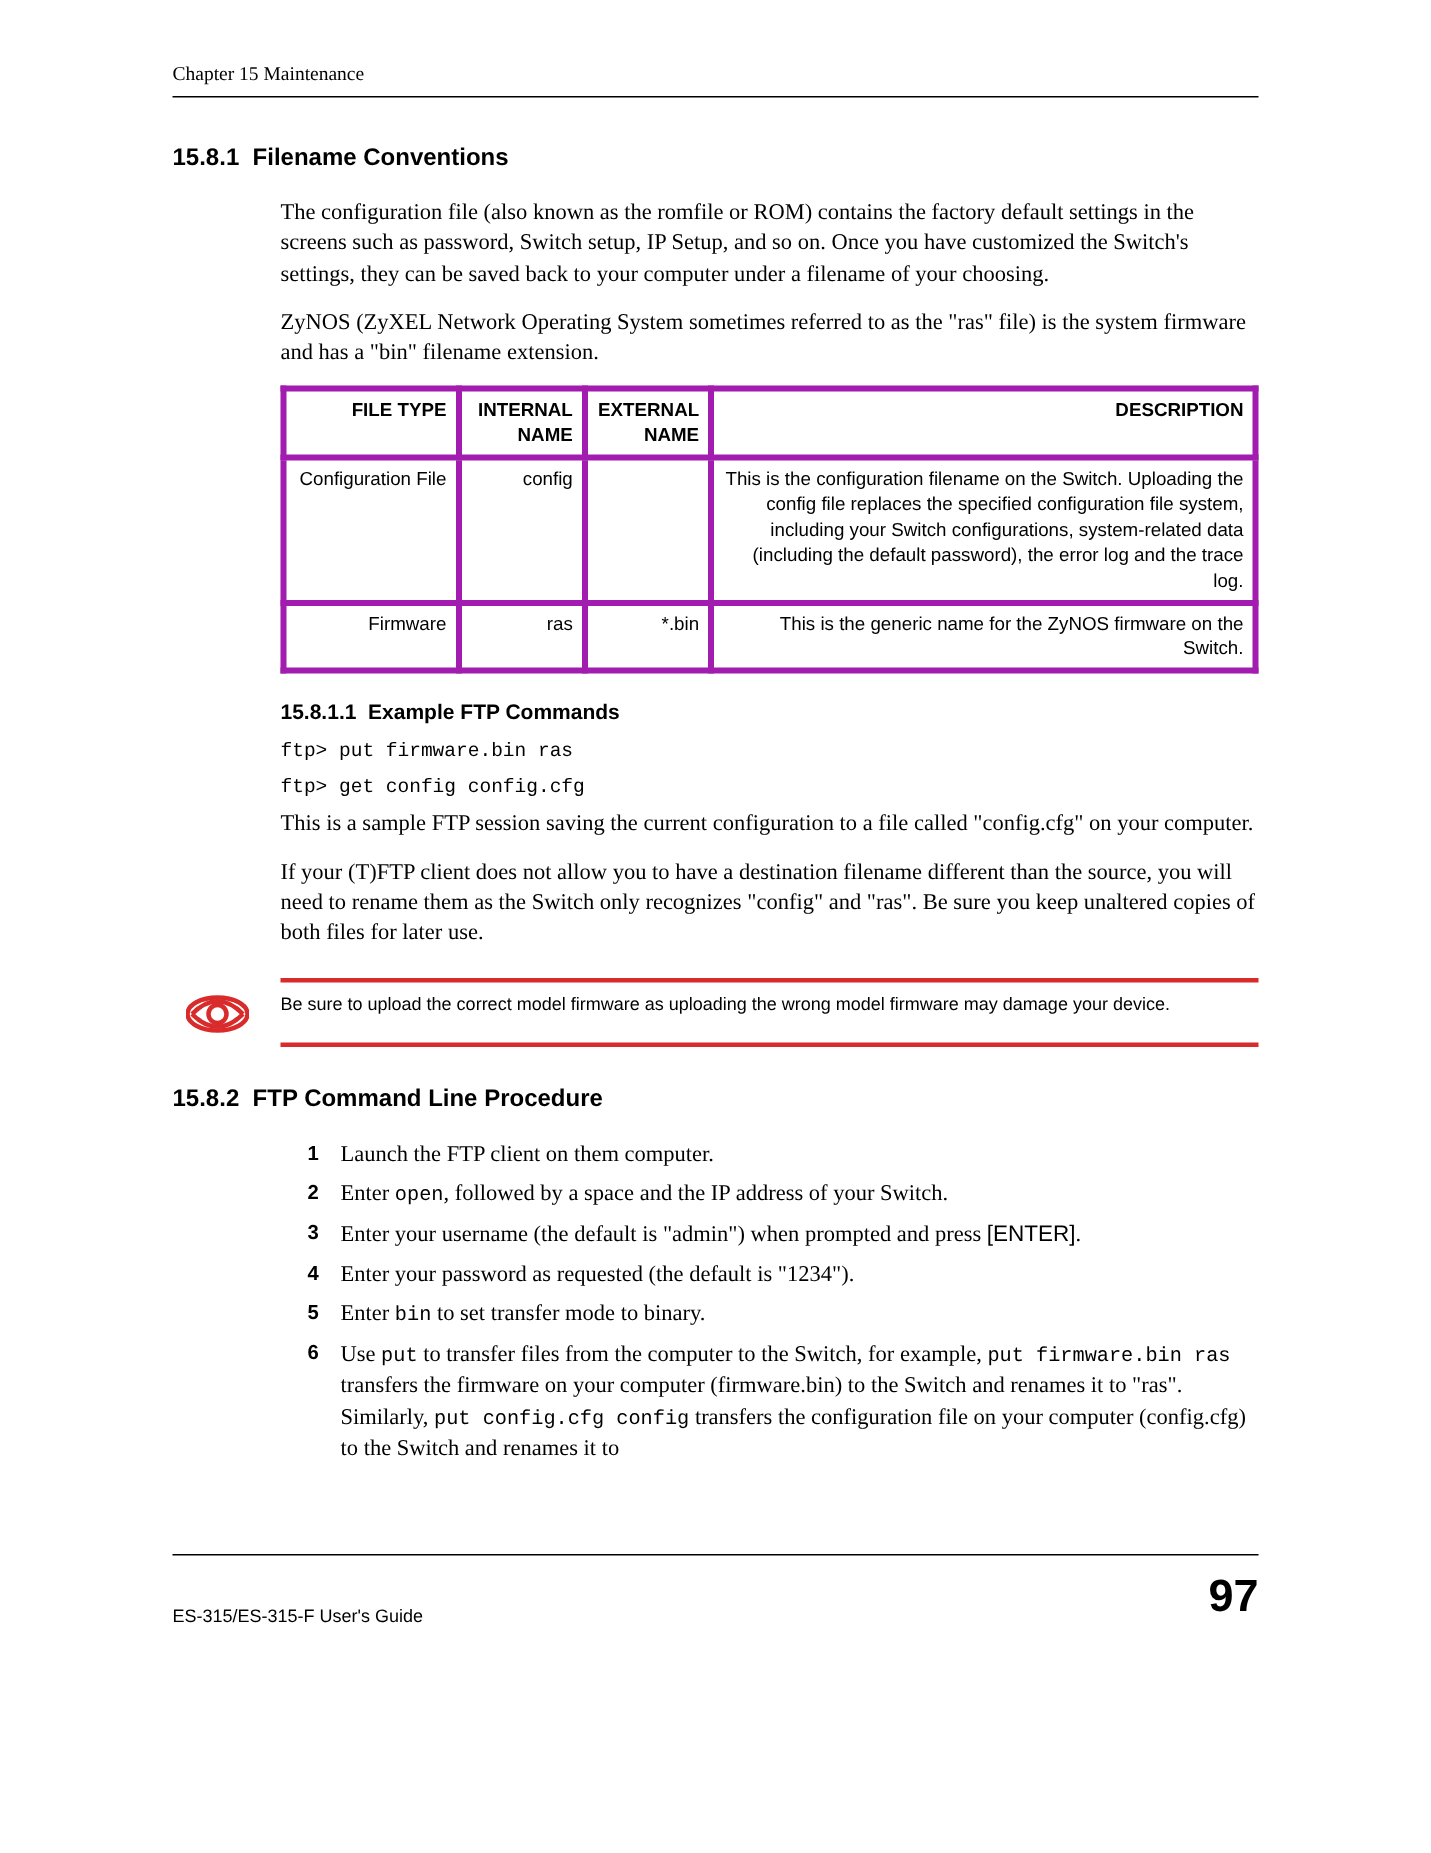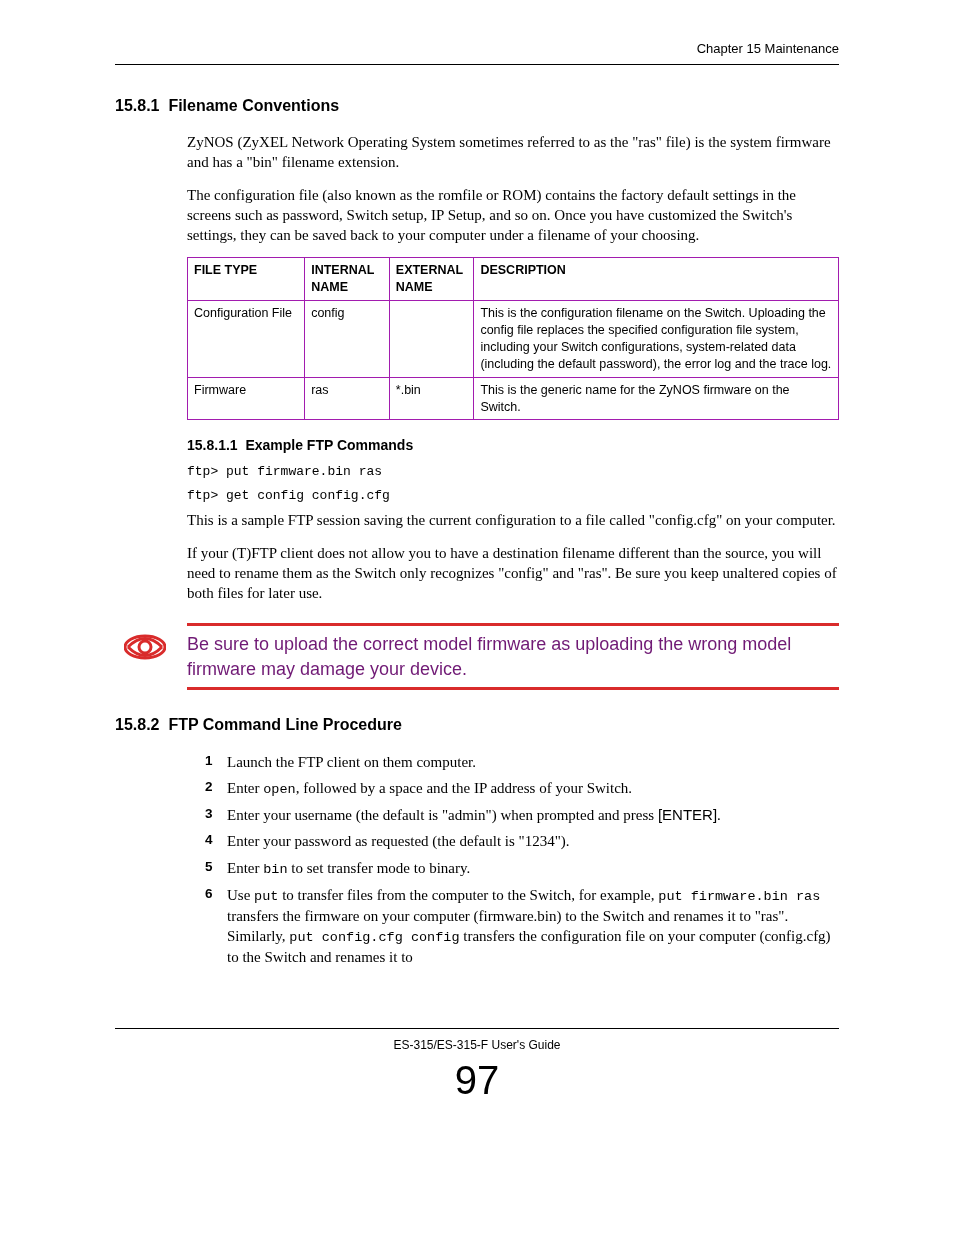--- a/index.html
+++ b/index.html
@@ -6,23 +6,22 @@
   body {
     font-family: "Times New Roman", Times, serif;
     font-size: 15px;
     color: #000;
     background: #fff;
     width: 954px;
     padding: 40px 115px 30px 115px;
     line-height: 1.35;
   }
   .chapter-header {
-    font-family: Liberation Sans, sans-serif;
+    font-family: Liberation Serif, serif;
     font-size: 13px;
-    text-align: right;
     padding-bottom: 6px;
     border-bottom: 1.5px solid #000;
     margin-bottom: 30px;
   }
   .h2 {
     font-family: Arial, Helvetica, sans-serif;
     font-weight: bold;
     font-size: 16px;
     margin-bottom: 16px;
   }
@@ -35,23 +34,23 @@
   }
   .table-caption b { font-weight: bold; }
   table.tbl {
     border-collapse: collapse;
     width: 100%;
     font-family: Arial, Helvetica, sans-serif;
     font-size: 12.5px;
     margin-bottom: 16px;
   }
   table.tbl th, table.tbl td {
-    border: 1px solid #a21caf;
+    border: 4px solid #a21caf;
     padding: 4px 6px;
-    text-align: left;
+    text-align: right;
     vertical-align: top;
   }
   table.tbl th {
     font-weight: bold;
   }
   .h3 {
     font-family: Arial, Helvetica, sans-serif;
     font-weight: bold;
     font-size: 14px;
     margin: 8px 0 8px 72px;
@@ -76,22 +75,22 @@
   }
   .eye-icon {
     width: 60px;
     flex: 0 0 60px;
     display:flex;
     justify-content:center;
     padding-top:2px;
   }
   .callout-text {
     font-family: Arial, Helvetica, sans-serif;
-    font-size: 18px;
-    color: #701a75;
+    font-size: 12px;
+    color: #000000;
     margin-left: 12px;
     line-height:1.35;
   }
   ol.steps {
     list-style: none;
     margin-left: 90px;
     counter-reset: step;
   }
   ol.steps li {
     position: relative;
@@ -108,47 +107,46 @@
     font-size: 13.5px;
   }
   .mono { font-family: Liberation Mono, monospace; font-size: 13.5px; }
   .sans { font-family: Arial, Helvetica, sans-serif; }
   .footer {
     border-top: 1.5px solid #000;
     margin-top: 60px;
     padding-top: 8px;
     display:flex;
     justify-content: space-between;
-    align-items: center;
-    flex-direction: column;
+    align-items: flex-end;
   }
   .footer .guide {
     font-family: Arial, Helvetica, sans-serif;
     font-size: 12px;
   }
   .footer .page {
     font-family: Arial, Helvetica, sans-serif;
-    font-weight: normal;
-    font-size: 40px;
+    font-weight: bold;
+    font-size: 30px;
   }
 </style>
 </head>
 <body>
 
 <div class="chapter-header">
   <span>Chapter 15 Maintenance</span>
 </div>
 
 <div class="h2">
   <span>15.8.1</span>&nbsp;&nbsp;<span>Filename Conventions</span>
 </div>
 
 <div class="body-indent">
+  <p class="para">The configuration file (also known as the romfile or ROM) contains the factory default settings in the screens such as password, Switch setup, IP Setup, and so on. Once you have customized the Switch's settings, they can be saved back to your computer under a filename of your choosing.</p>
   <p class="para">ZyNOS (ZyXEL Network Operating System sometimes referred to as the "ras" file) is the system firmware and has a "bin" filename extension.</p>
-  <p class="para">The configuration file (also known as the romfile or ROM) contains the factory default settings in the screens such as password, Switch setup, IP Setup, and so on. Once you have customized the Switch's settings, they can be saved back to your computer under a filename of your choosing.</p>
 
   <table class="tbl">
     <thead>
       <tr>
         <th style="width:18%"><span>FILE TYPE</span></th>
         <th style="width:13%"><span>INTERNAL NAME</span></th>
         <th style="width:13%"><span>EXTERNAL NAME</span></th>
         <th><span>DESCRIPTION</span></th>
       </tr>
     </thead>

